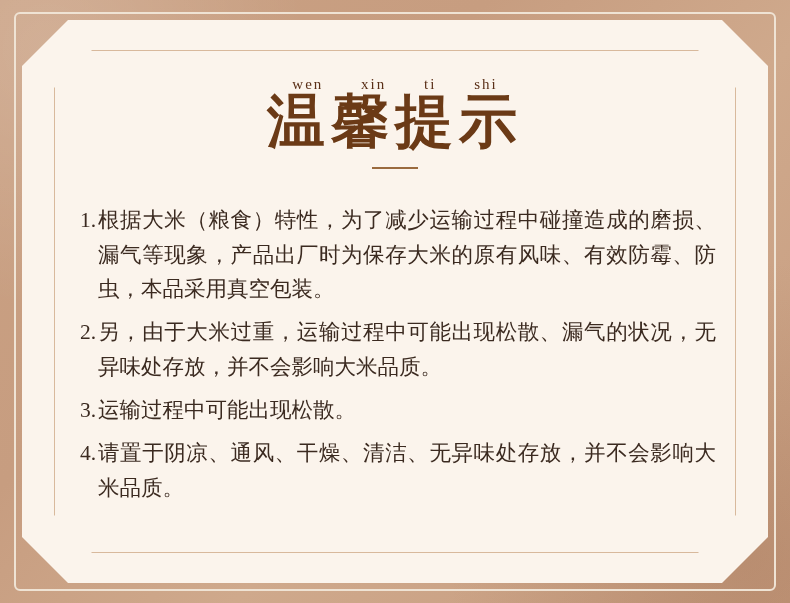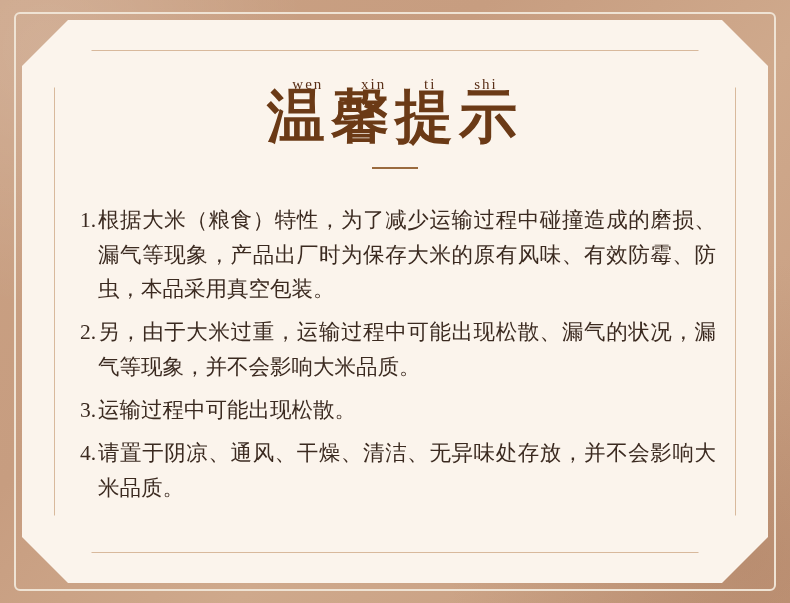--- a/index.html
+++ b/index.html
@@ -101,21 +101,21 @@
   .pinyin span {
     display: inline-block;
     margin: 0 16px;
   }
 
   .title {
     text-align: center;
     font-size: 58px;
     line-height: 1.1;
     color: #6b3a16;
-    font-family: Liberation Mono, monospace;
+    font-family: Liberation Sans, sans-serif;
     font-weight: 700;
     letter-spacing: 6px;
     margin-top: -4px;
   }
 
   .title-rule {
     width: 46px;
     height: 2px;
     background: #9a6a3e;
     margin: 14px auto 0 auto;
@@ -179,21 +179,21 @@
       <div class="title">温馨提示</div>
       <div class="title-rule"></div>
 
       <ul class="list">
         <li>
           <span class="num">1.</span>
           <span class="txt">根据大米（粮食）特性，为了减少运输过程中碰撞造成的磨损、漏气等现象，产品出厂时为保存大米的原有风味、有效防霉、防虫，本品采用真空包装。</span>
         </li>
         <li>
           <span class="num">2.</span>
-          <span class="txt">另，由于大米过重，运输过程中可能出现松散、漏气的状况，漏气等现象，并不会影响大米品质。</span>
+          <span class="txt">另，由于大米过重，运输过程中可能出现松散、漏气的状况，无异味处存放，并不会影响大米品质。</span>
         </li>
         <li>
           <span class="num">3.</span>
           <span class="txt">运输过程中可能出现松散。</span>
         </li>
         <li>
           <span class="num">4.</span>
           <span class="txt">请置于阴凉、通风、干燥、清洁、无异味处存放，并不会影响大米品质。</span>
         </li>
       </ul>

